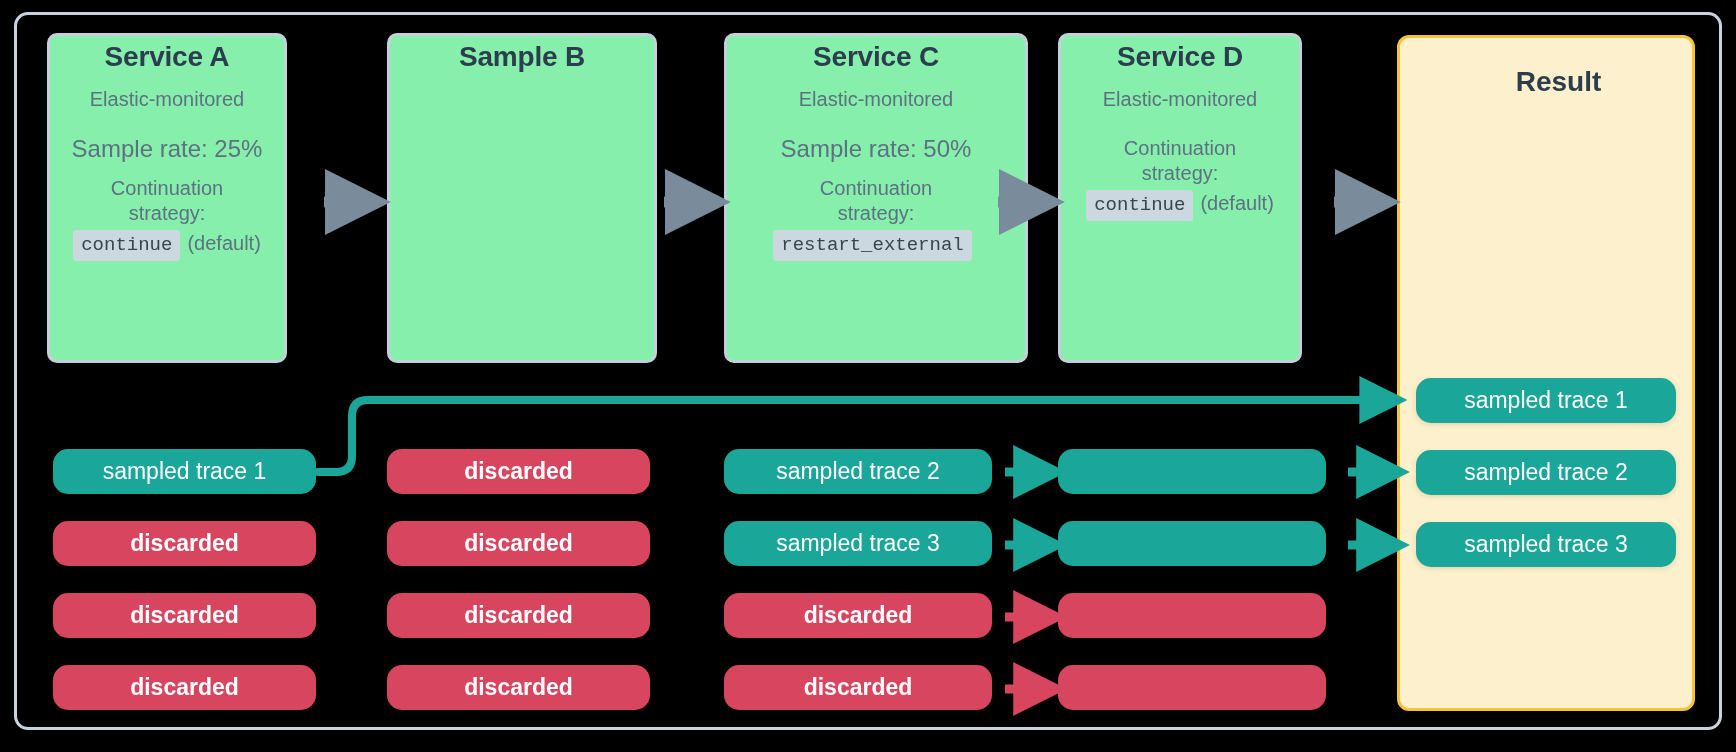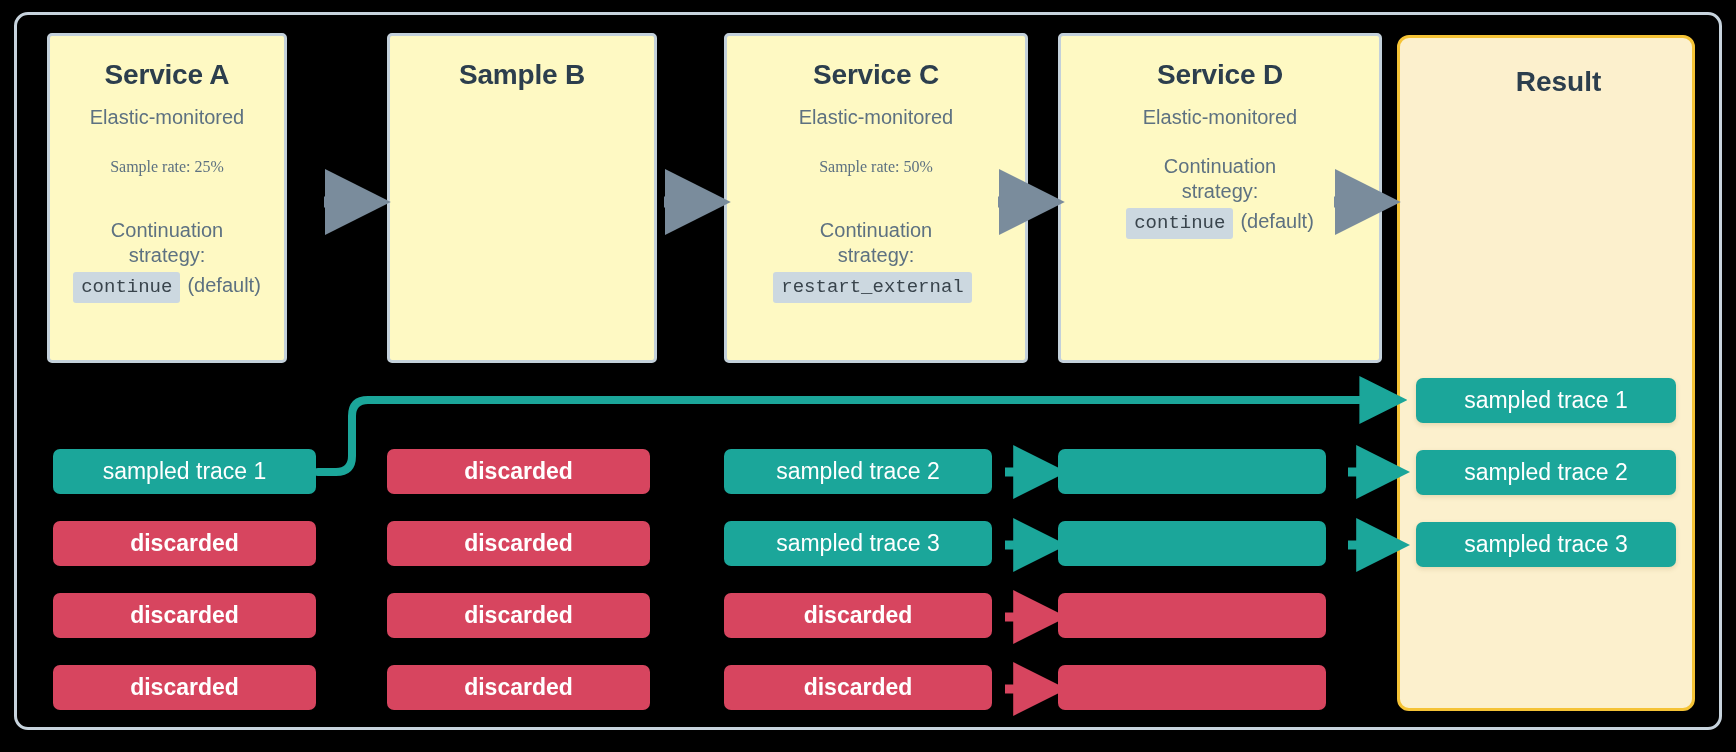--- a/index.html
+++ b/index.html
@@ -28,45 +28,44 @@
     border: 3px solid #c7d3dd;
     border-radius: 14px;
     background: transparent;
   }
 
   
   .service-box {
     position: absolute;
     box-sizing: border-box;
     border: 3px solid #c3d0da;
-    border-radius: 5px;
-    background: #fef9c3;
-    padding-top: 22px;
+    border-radius: 10px;
+    background: #86efac;
+    padding-top: 4px;
     text-align: center;
   }
   .svc-title {
     color: #2c3e4d;
     font-size: 28px;
     font-weight: bold;
     line-height: 34px;
     margin-bottom: 12px;
     letter-spacing: -0.2px;
   }
   .svc-sub {
     color: #5d7181;
     font-size: 20px;
     line-height: 26px;
     margin-bottom: 24px;
   }
   .svc-rate {
     color: #5d7181;
-    font-size: 16px;
+    font-size: 24px;
     line-height: 26px;
-    margin-bottom: 38px;
-    font-family: Liberation Serif, serif;
+    margin-bottom: 14px;
   }
   .svc-strategy-label {
     color: #5d7181;
     font-size: 20px;
     line-height: 25px;
   }
   .svc-strategy-line {
     margin-top: 4px;
     white-space: nowrap;
     display: flex;
@@ -104,21 +103,21 @@
     font-size: 28px;
     font-weight: bold;
     text-align: center;
     margin-top: 28px;
   }
 
   
   .pill {
     position: absolute;
     box-sizing: border-box;
-    border-radius: 7px;
+    border-radius: 15px;
     color: #ffffff;
     font-size: 23px;
     line-height: 1;
     display: flex;
     align-items: center;
     justify-content: center;
     text-align: center;
   }
   .pill.sampled { background: #1ba69a; }
   .pill.discarded { background: #d7455f; font-weight: bold; }
@@ -160,21 +159,21 @@
     <div class="svc-sub">Elastic-monitored</div>
     <div class="svc-rate">Sample rate: 50%</div>
     <div class="svc-strategy-label">Continuation</div>
     <div class="svc-strategy-label">strategy:</div>
     <div class="svc-strategy-line">
       <span class="code-badge">restart_external</span>
       <span class="default-note"></span>
     </div>
   </div>
 
-  <div class="service-box" style="left:1058px; top:33px; width:324px; height:330px;">
+  <div class="service-box" style="left:1058px; top:33px; width:244px; height:330px;">
     <div class="svc-title">Service D</div>
     <div class="svc-sub">Elastic-monitored</div>
     <div class="svc-strategy-label">Continuation</div>
     <div class="svc-strategy-label">strategy:</div>
     <div class="svc-strategy-line">
       <span class="code-badge">continue</span>
       <span class="default-note">(default)</span>
     </div>
   </div>
 

